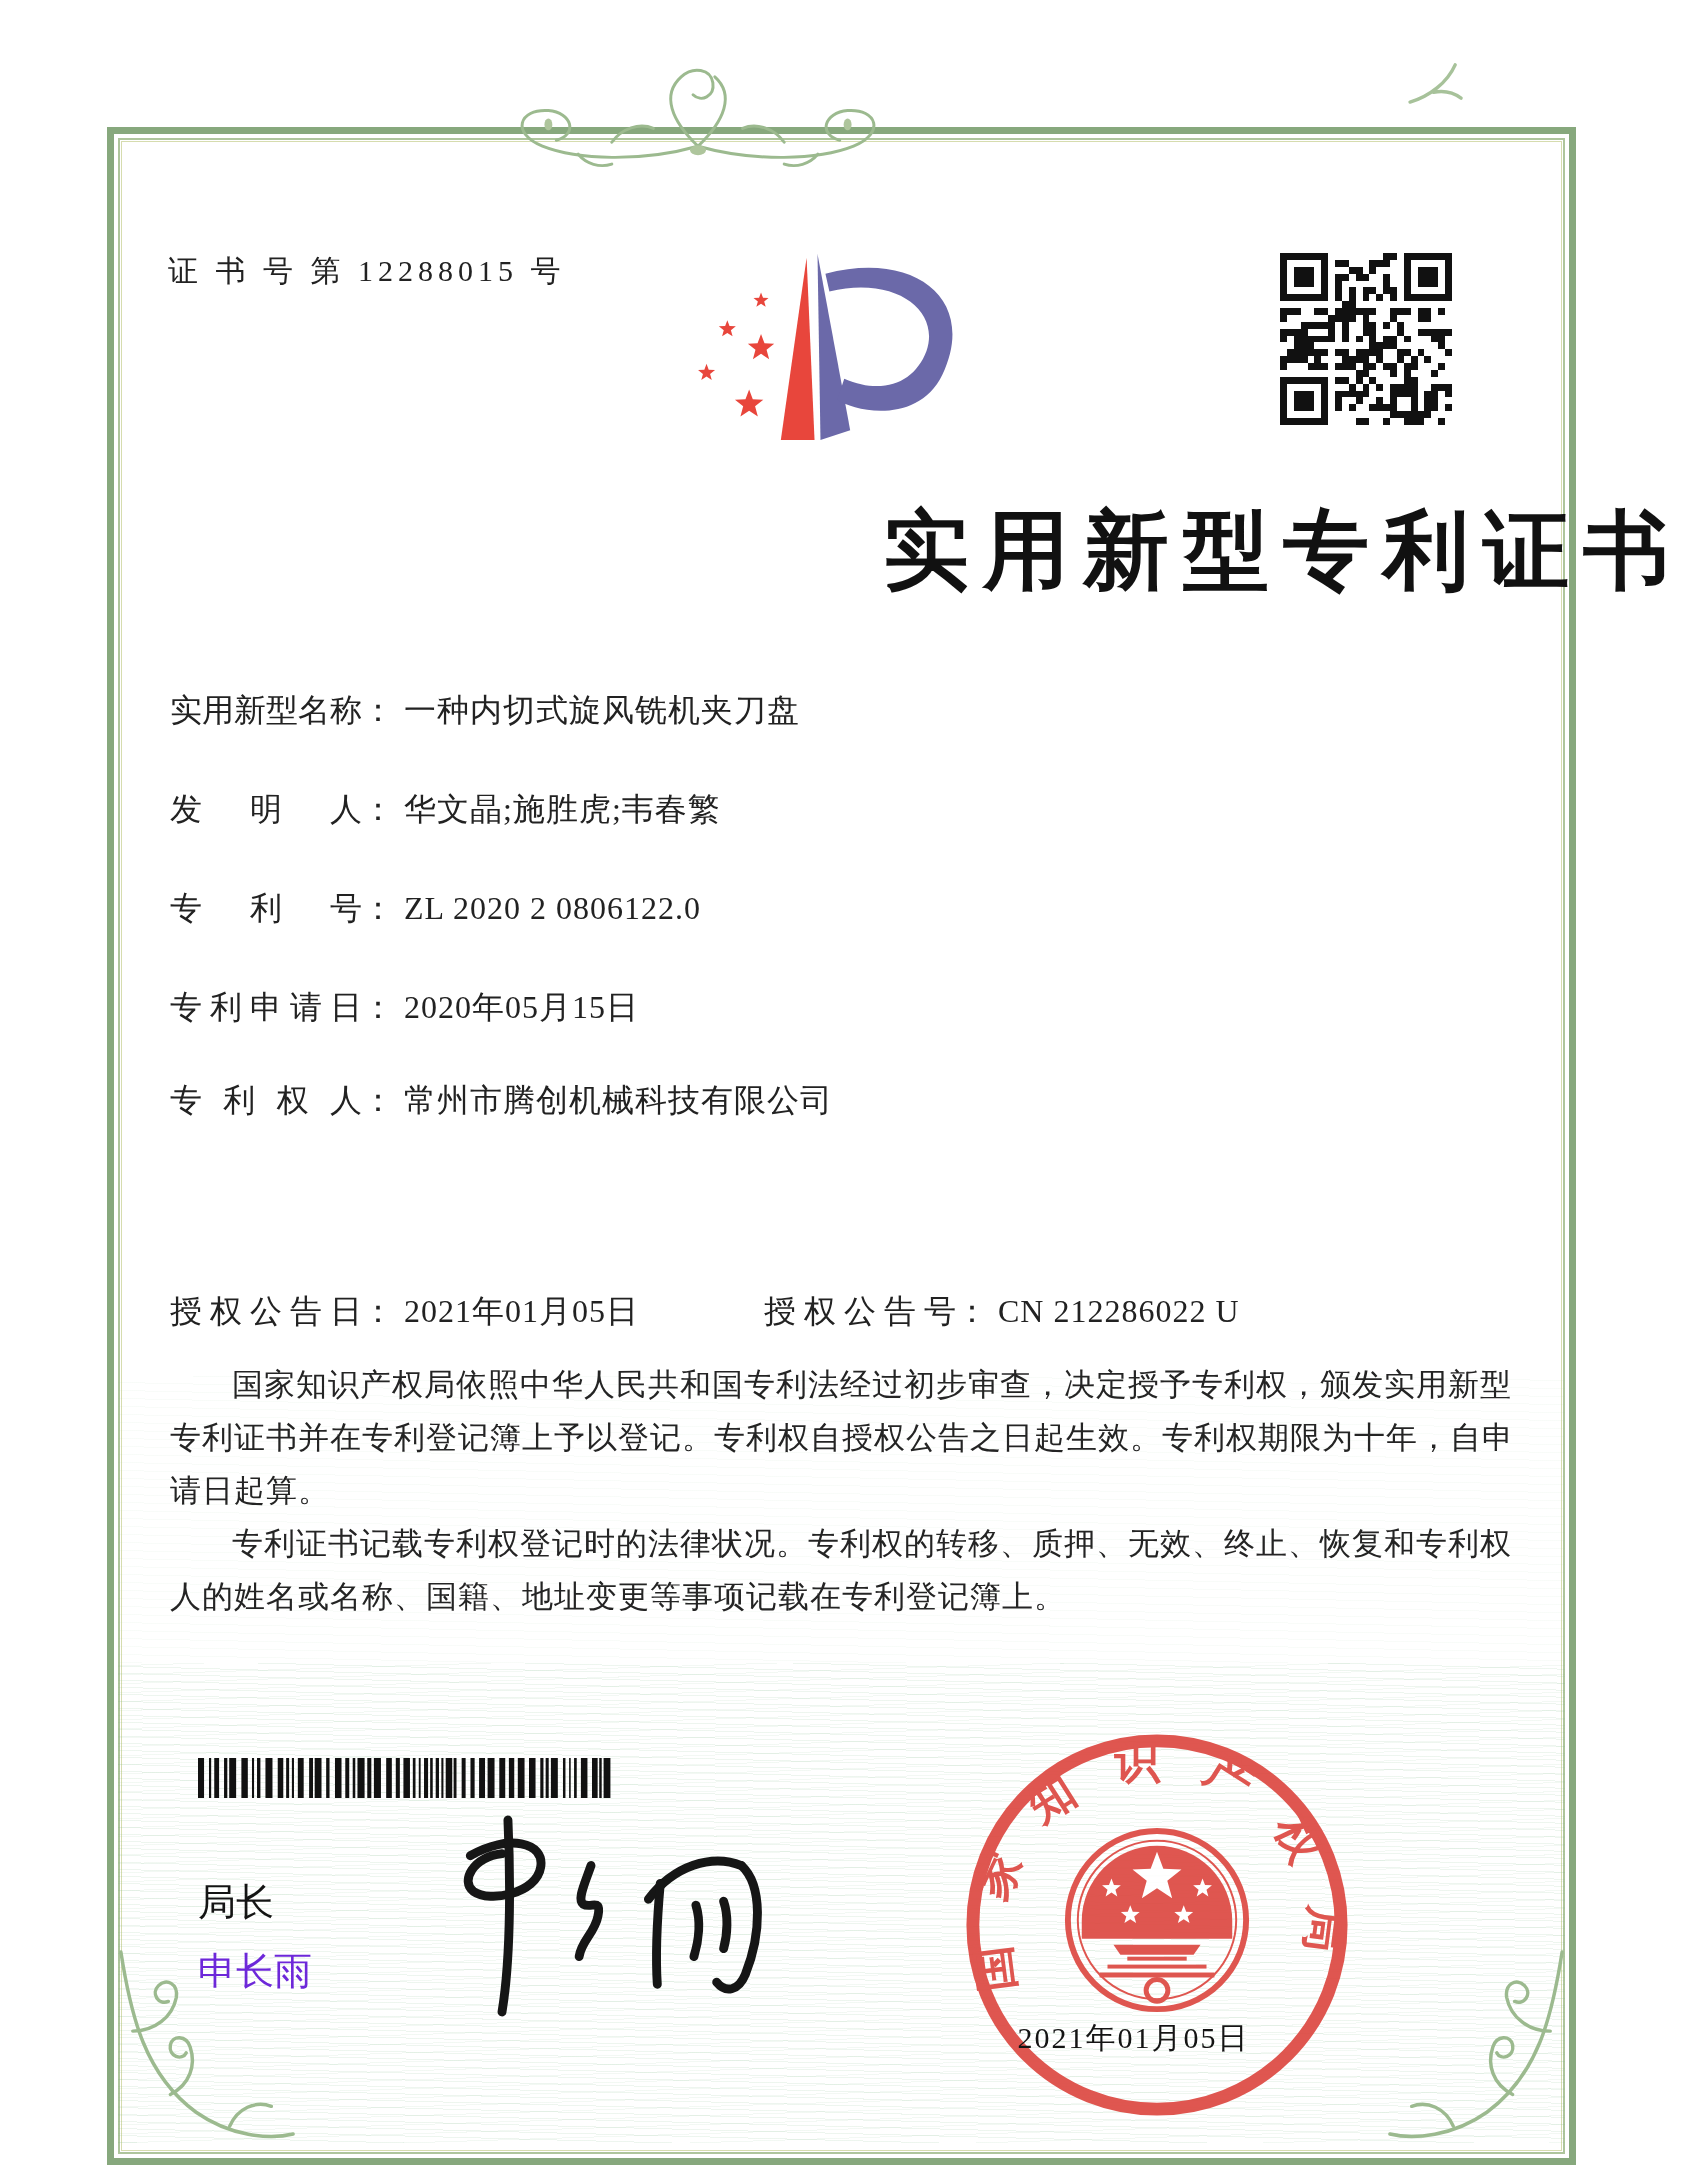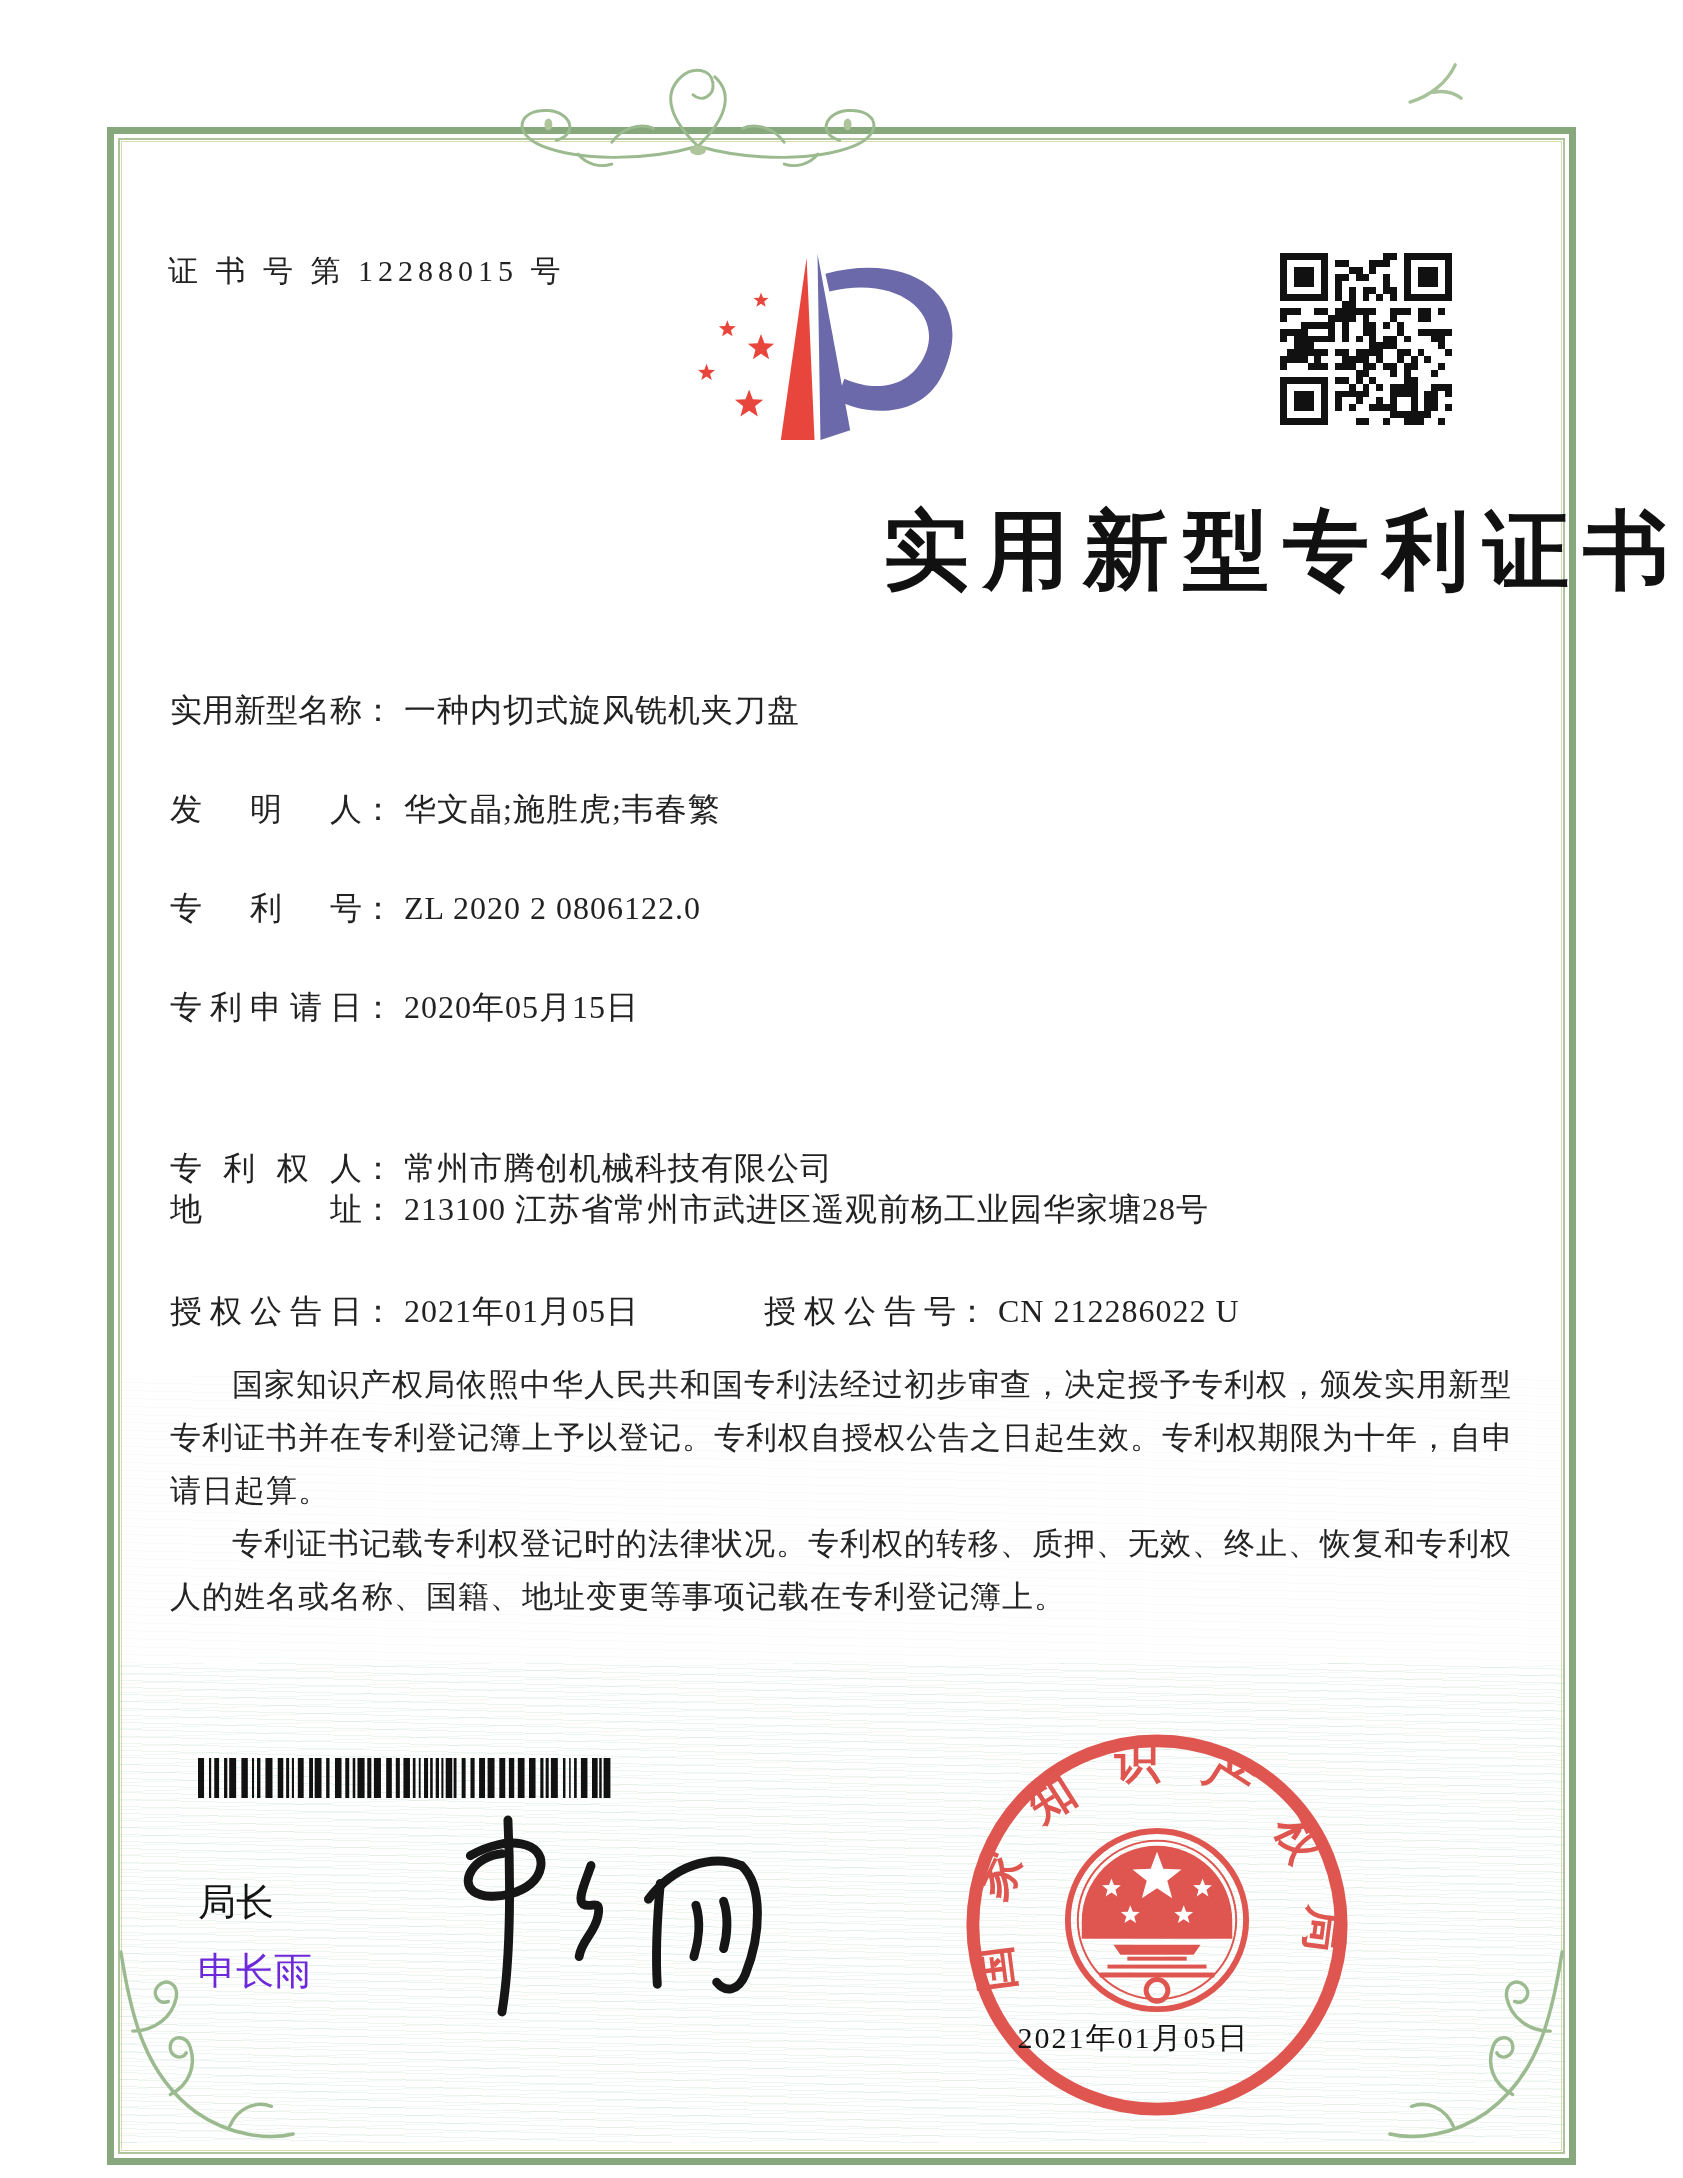--- a/index.html
+++ b/index.html
@@ -342,25 +342,22 @@
   </div>
   <div class="field" style="top:788px">
     <span class="flabel">发明人</span><span class="fcolon">：</span><span class="fvalue">华文晶;施胜虎;韦春繁</span>
   </div>
   <div class="field" style="top:887px">
     <span class="flabel">专利号</span><span class="fcolon">：</span><span class="fvalue">ZL 2020 2 0806122.0</span>
   </div>
   <div class="field" style="top:986px">
     <span class="flabel">专利申请日</span><span class="fcolon">：</span><span class="fvalue">2020年05月15日</span>
   </div>
-  <div class="field" style="top:1147px">
+  <div class="field" style="top:1079px">
     <span class="flabel">专利权人</span><span class="fcolon">：</span><span class="fvalue">常州市腾创机械科技有限公司</span>
-  </div>
-  <div class="field" style="top:1188px">
-    <span class="flabel">地址</span><span class="fcolon">：</span><span class="fvalue">213100 江苏省常州市武进区遥观前杨工业园华家塘28号</span>
   </div>
   <div class="field" style="top:1290px">
     <span class="flabel">授权公告日</span><span class="fcolon">：</span><span class="fvalue">2021年01月05日</span>
     <span class="fpair2">
       <span class="flabel">授权公告号</span><span class="fcolon">：</span><span class="fvalue">CN 212286022 U</span>
     </span>
   </div>
 
   <div class="paras">
     <p>国家知识产权局依照中华人民共和国专利法经过初步审查，决定授予专利权，颁发实用新型专利证书并在专利登记簿上予以登记。专利权自授权公告之日起生效。专利权期限为十年，自申请日起算。</p>

